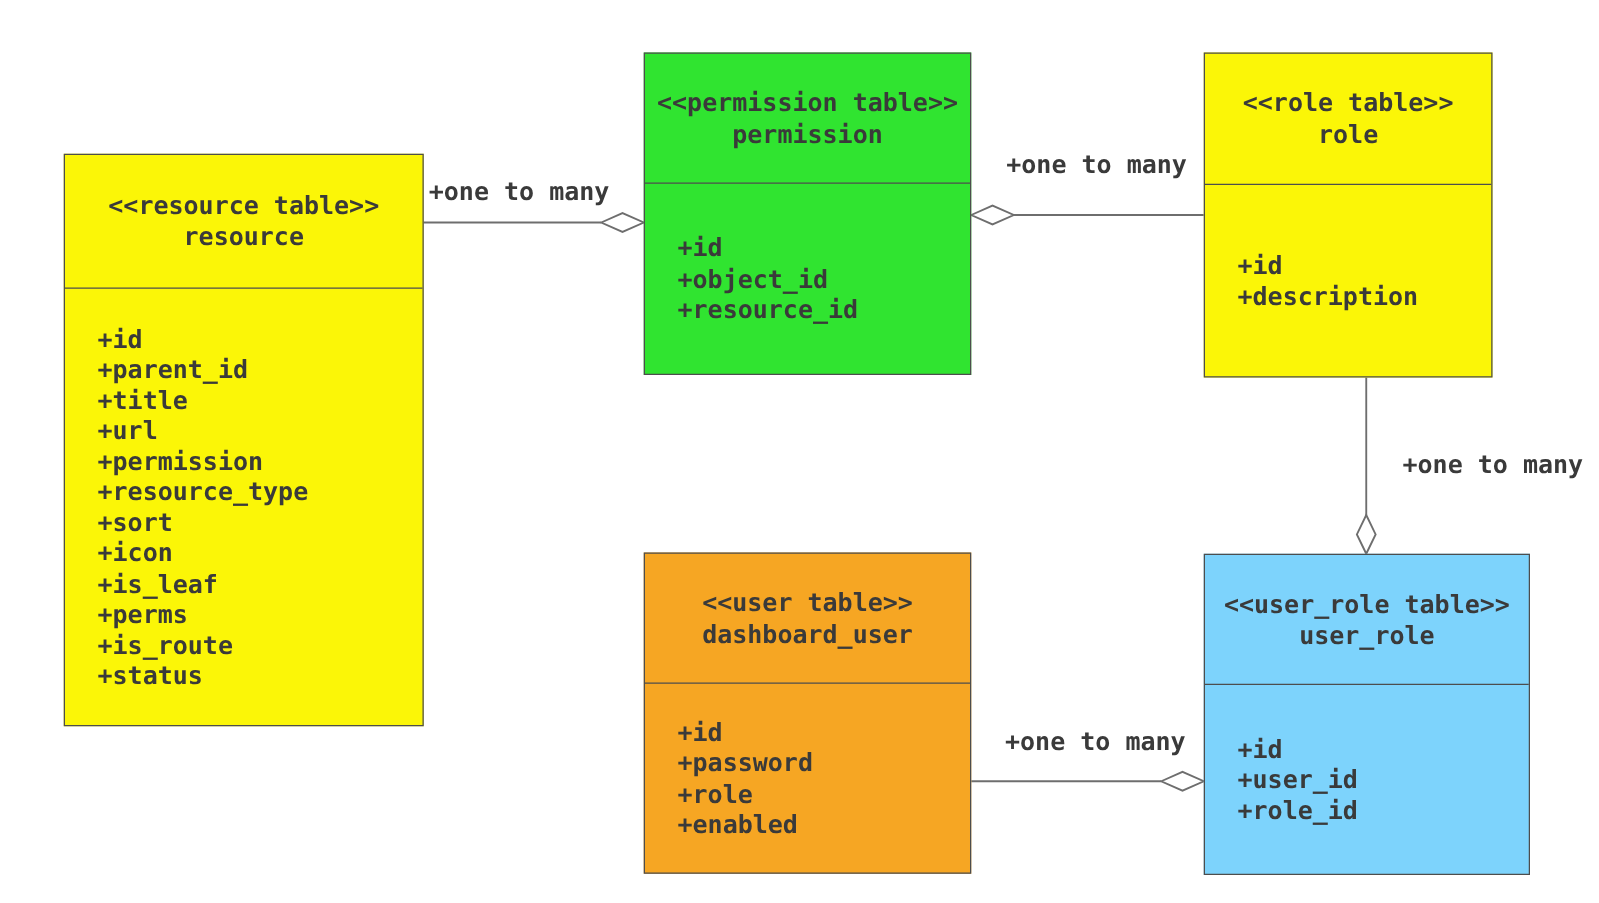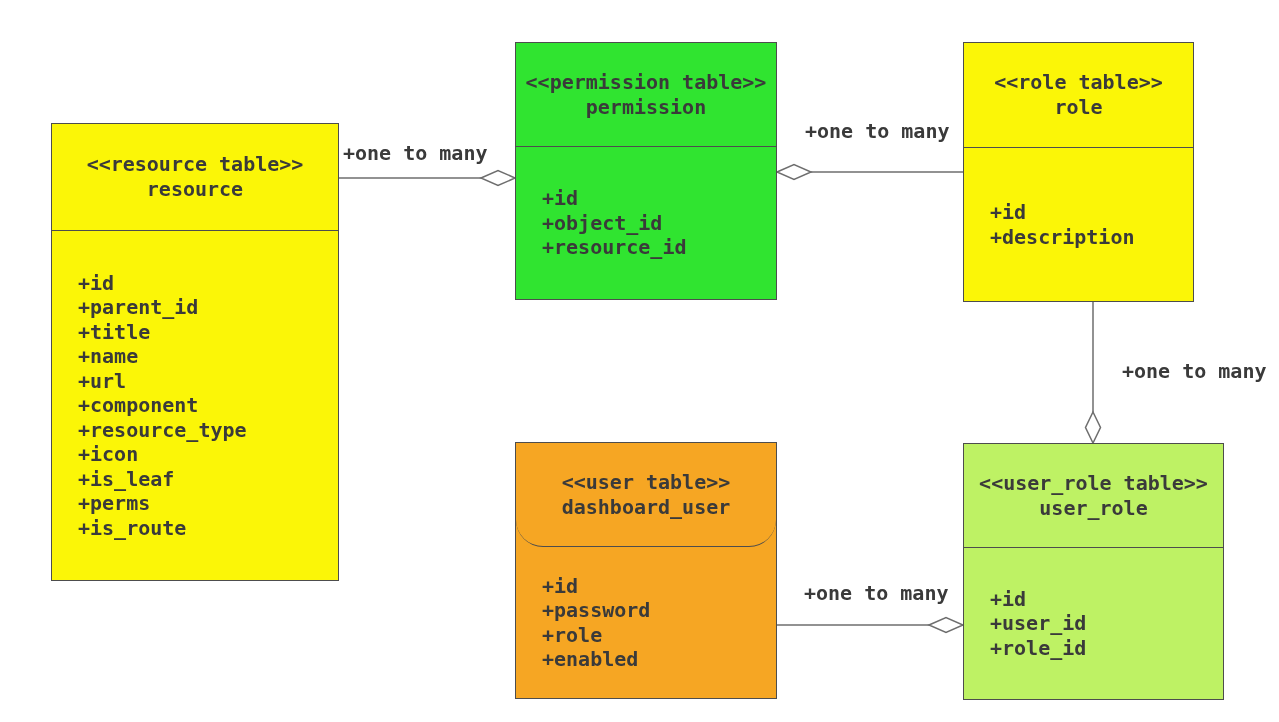--- a/index.html
+++ b/index.html
@@ -54,28 +54,29 @@
 
   <div class="entity" style="left: 51px; top: 123px; width: 288px; height: 458px; background: rgb(251, 246, 7);">
     <div class="entity-header" style="height:107px;">
       <div class="stereotype">&lt;&lt;resource table&gt;&gt;</div>
       <div class="entity-name">resource</div>
     </div>
     <div class="entity-fields">
         <div class="field">+id</div>
         <div class="field">+parent_id</div>
         <div class="field">+title</div>
-        <div class="field">+name</div>
         <div class="field">+url</div>
-        <div class="field">+component</div>
+        <div class="field">+permission</div>
         <div class="field">+resource_type</div>
+        <div class="field">+sort</div>
         <div class="field">+icon</div>
         <div class="field">+is_leaf</div>
         <div class="field">+perms</div>
         <div class="field">+is_route</div>
+        <div class="field">+status</div>
       </div>
   </div>
 
   <div class="entity" style="left: 515px; top: 42px; width: 262px; height: 258px; background: rgb(48, 228, 48);">
     <div class="entity-header" style="height:104px;">
       <div class="stereotype">&lt;&lt;permission table&gt;&gt;</div>
       <div class="entity-name">permission</div>
     </div>
     <div class="entity-fields">
         <div class="field">+id</div>
@@ -89,33 +90,33 @@
       <div class="stereotype">&lt;&lt;role table&gt;&gt;</div>
       <div class="entity-name">role</div>
     </div>
     <div class="entity-fields">
         <div class="field">+id</div>
         <div class="field">+description</div>
       </div>
   </div>
 
   <div class="entity" style="left: 515px; top: 442px; width: 262px; height: 257px; background: rgb(246, 166, 35);">
-    <div class="entity-header" style="height:104px;border-radius:27px;">
+    <div class="entity-header" style="height:104px;">
       <div class="stereotype">&lt;&lt;user table&gt;&gt;</div>
       <div class="entity-name">dashboard_user</div>
     </div>
     <div class="entity-fields">
         <div class="field">+id</div>
         <div class="field">+password</div>
         <div class="field">+role</div>
         <div class="field">+enabled</div>
       </div>
   </div>
 
-  <div class="entity" style="left: 963px; top: 443px; width: 261px; height: 257px; background: #bef264;">
+  <div class="entity" style="left: 963px; top: 443px; width: 261px; height: 257px; background: #7dd3fc;">
     <div class="entity-header" style="height:104px;">
       <div class="stereotype">&lt;&lt;user_role table&gt;&gt;</div>
       <div class="entity-name">user_role</div>
     </div>
     <div class="entity-fields">
         <div class="field">+id</div>
         <div class="field">+user_id</div>
         <div class="field">+role_id</div>
       </div>
   </div>

